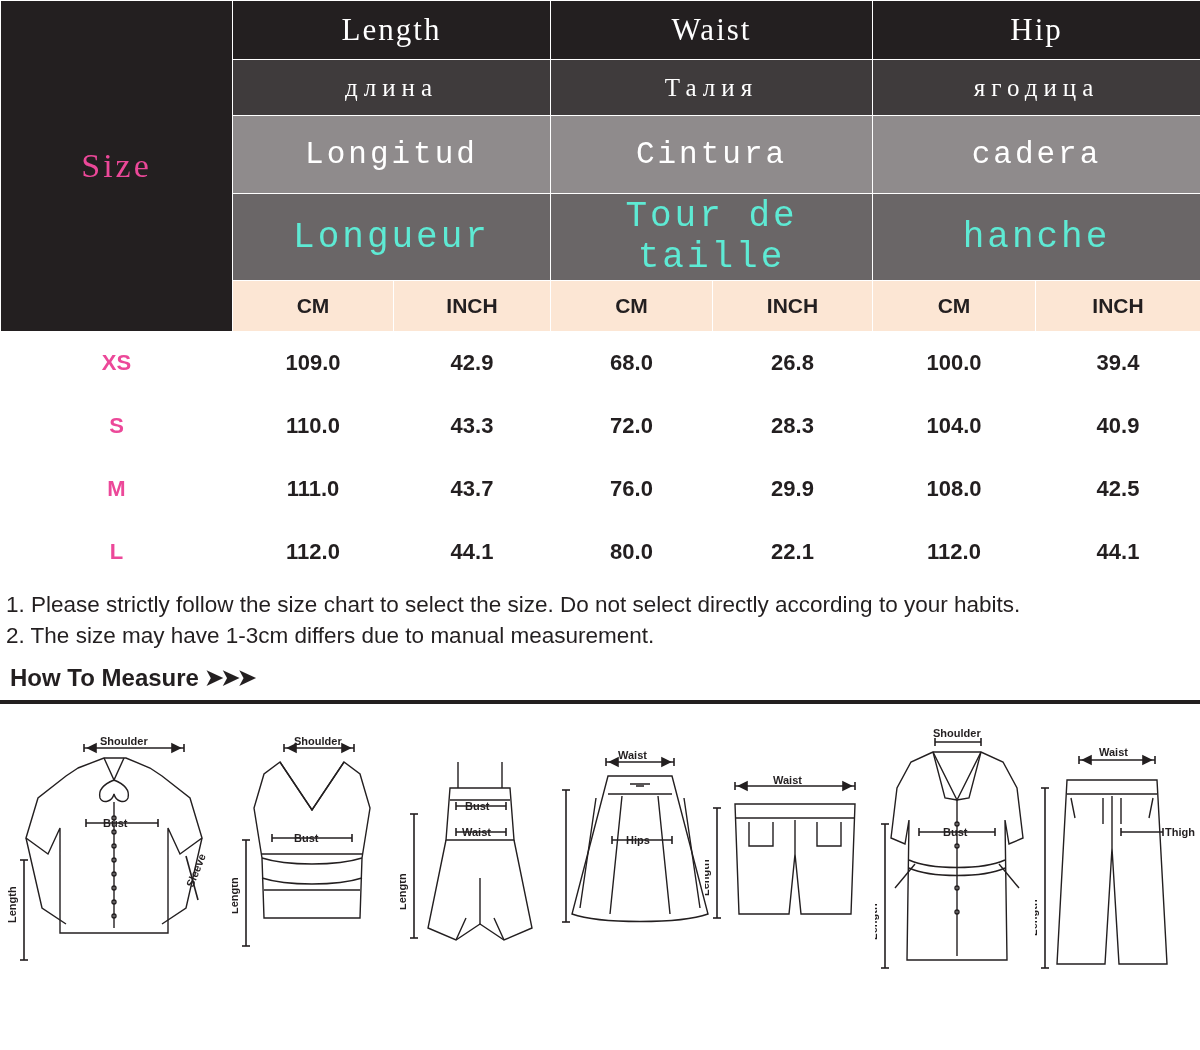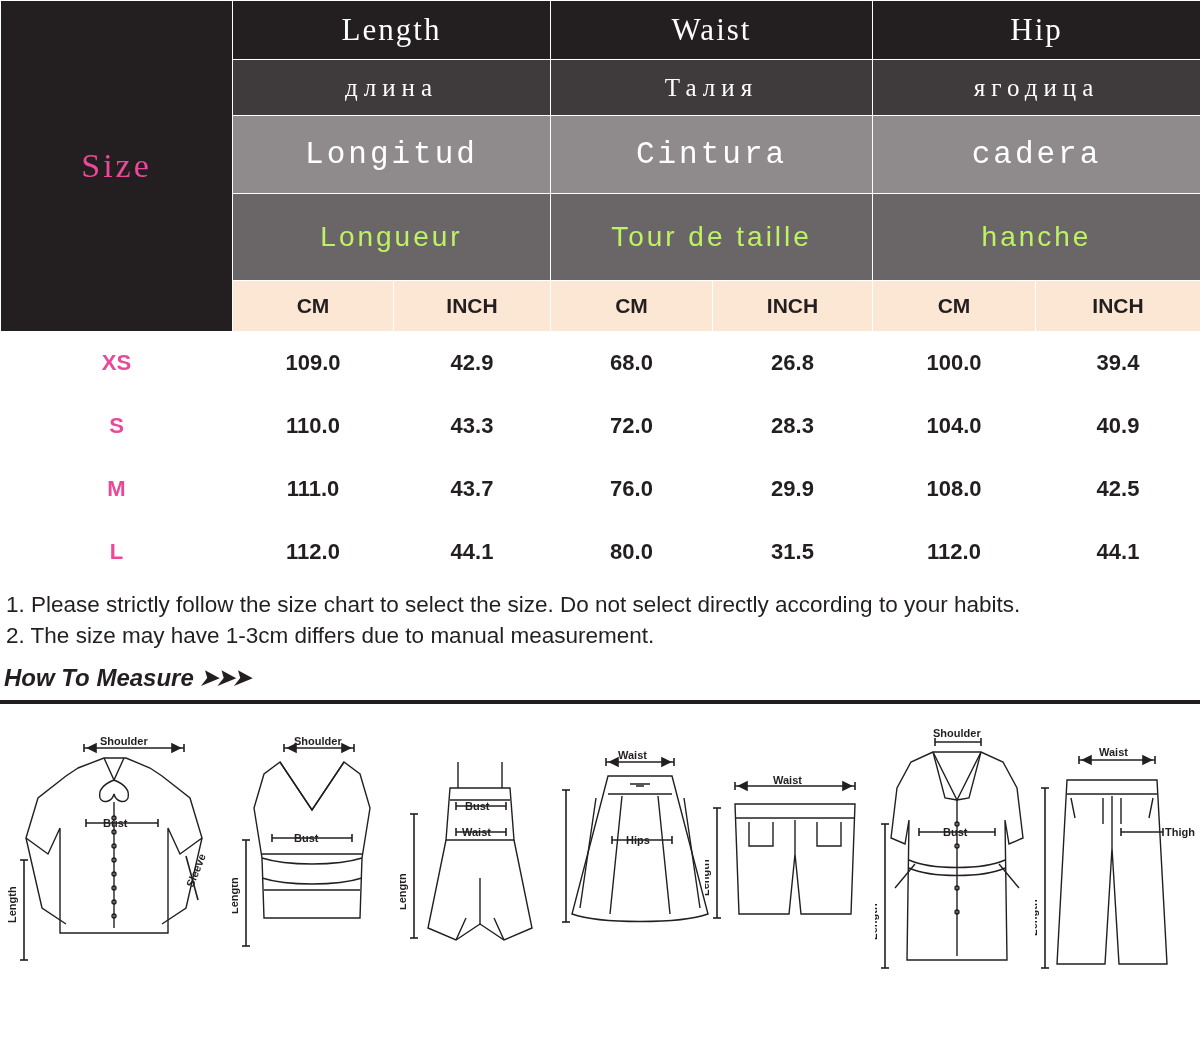--- a/index.html
+++ b/index.html
@@ -57,23 +57,23 @@
   .hdr-es {
     background: #8f8b8c;
     color: #ffffff;
     font-family: Liberation Mono, monospace;
     font-size: 31px;
     letter-spacing: 3px;
     height: 77px;
   }
   .hdr-fr {
     background: #6a6667;
-    color: #bef264;
-    font-family: Liberation Sans, sans-serif;
-    font-size: 28px;
+    color: #5eead4;
+    font-family: Liberation Mono, monospace;
+    font-size: 36px;
     letter-spacing: 3px;
     height: 86px;
   }
   .unit-cell {
     background: #fce6d4;
     color: #231f20;
     font-size: 21px;
     font-weight: bold;
     height: 50px;
     border: 1px solid #d9b99f;
@@ -102,25 +102,24 @@
     color: #231f20;
   }
   .note-line {
     font-size: 22.5px;
     line-height: 1.37;
     letter-spacing: 0px;
   }
 
   
   .how-title-wrap {
-    padding: 12px 0 6px 4px;
+    padding: 12px 0 6px 10px;
     display: flex;
     align-items: center;
     gap: 6px;
-    font-style: italic;
   }
   .how-title {
     font-size: 24px;
     font-weight: bold;
     color: #231f20;
   }
   .arrows {
     font-size: 22px;
     font-weight: bold;
     color: #231f20;
@@ -214,21 +213,21 @@
         <td class="data-cell">76.0</td>
         <td class="data-cell">29.9</td>
         <td class="data-cell">108.0</td>
         <td class="data-cell">42.5</td>
       </tr>
       <tr>
         <td class="row-label">L</td>
         <td class="data-cell">112.0</td>
         <td class="data-cell">44.1</td>
         <td class="data-cell">80.0</td>
-        <td class="data-cell">31.5</td>
+        <td class="data-cell">22.1</td>
         <td class="data-cell">112.0</td>
         <td class="data-cell">44.1</td>
       </tr>
     </tbody>
   </table>
 
   <div class="notes">
     <div class="note-line">1. Please strictly follow the size chart to select the size. Do not select directly according to your habits.</div>
     <div class="note-line">2. The size may have 1-3cm differs due to manual measurement.</div>
   </div>

